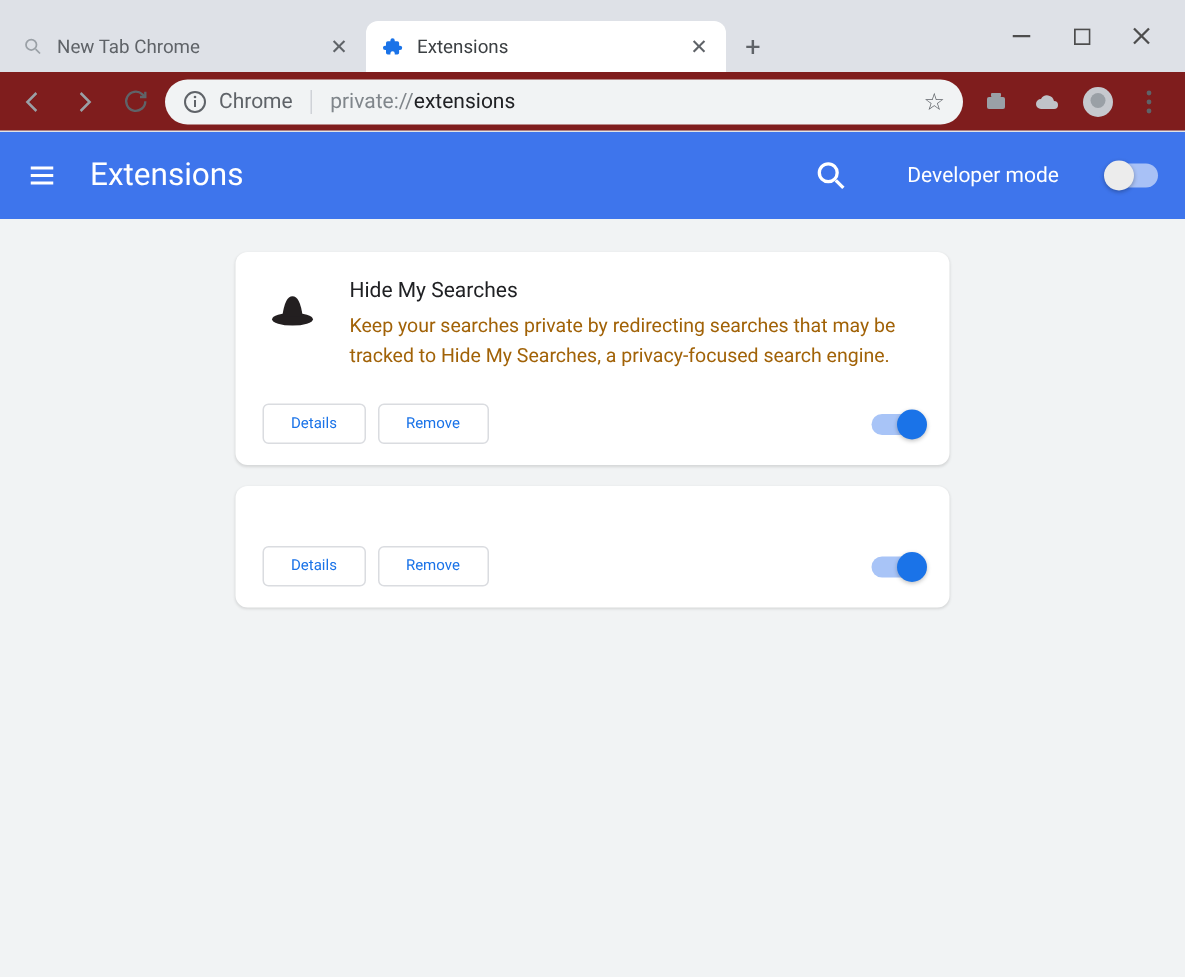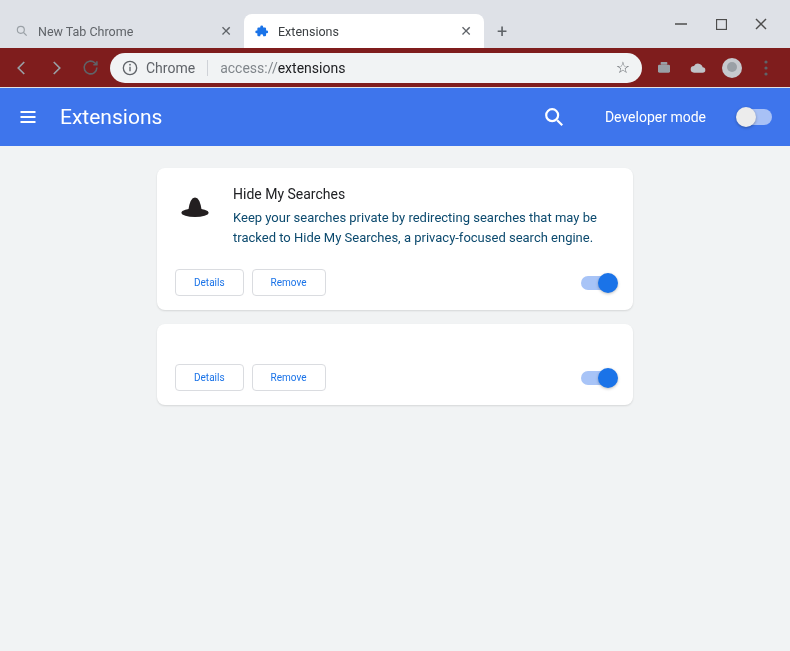--- a/index.html
+++ b/index.html
@@ -106,21 +106,21 @@
   width:476px;
   background:#fff;
   border-radius:8px;
   padding:18px 18px 14px 18px;
   box-shadow:0 1px 2px rgba(0,0,0,0.12);
 }
 .card-top { display:flex; gap:18px; }
 .ext-icon { width:40px; height:40px; flex-shrink:0; display:flex; align-items:center; justify-content:center; }
 .ext-meta { flex:1; }
 .ext-name { font-size:14px; color:#202124; margin-bottom:6px; }
-.ext-desc { font-size:13px; color:#0c4a6e; line-height:1.5; }
+.ext-desc { font-size:13px; color:#a16207; line-height:1.5; }
 .card-bot { display:flex; align-items:center; margin-top:22px; gap:8px; }
 .card-btn {
   border:1px solid #dadce0;
   background:#fff;
   color:#1a73e8;
   font-size:10px;
   padding:7px 18px;
   border-radius:4px;
   cursor:pointer;
   font-family:inherit;
@@ -198,21 +198,21 @@
       </svg>
   </div>
   <div class="omnibox">
     <svg width="16" height="16" viewBox="0 0 24 24" fill="#5f6368">
         <circle cx="12" cy="12" r="10" fill="none" stroke="#5f6368" stroke-width="2"></circle>
         <line x1="12" y1="10" x2="12" y2="17" stroke="#5f6368" stroke-width="2"></line>
         <circle cx="12" cy="7" r="1.3"></circle>
       </svg>
     <span class="chip">Chrome</span>
     <span class="divider"></span>
-    <span><span class="url-dim">access://</span><span class="url-strong">extensions</span></span>
+    <span><span class="url-dim">private://</span><span class="url-strong">extensions</span></span>
     <span class="star">☆</span>
   </div>
   <div class="toolbar-icons">
     <div>
         <svg width="16" height="16" viewBox="0 0 24 24" fill="#9aa0a6">
           <rect x="3" y="7" width="18" height="12" rx="2"></rect>
           <rect x="7" y="3" width="10" height="4" rx="1"></rect>
         </svg>
       </div>
     <div>

